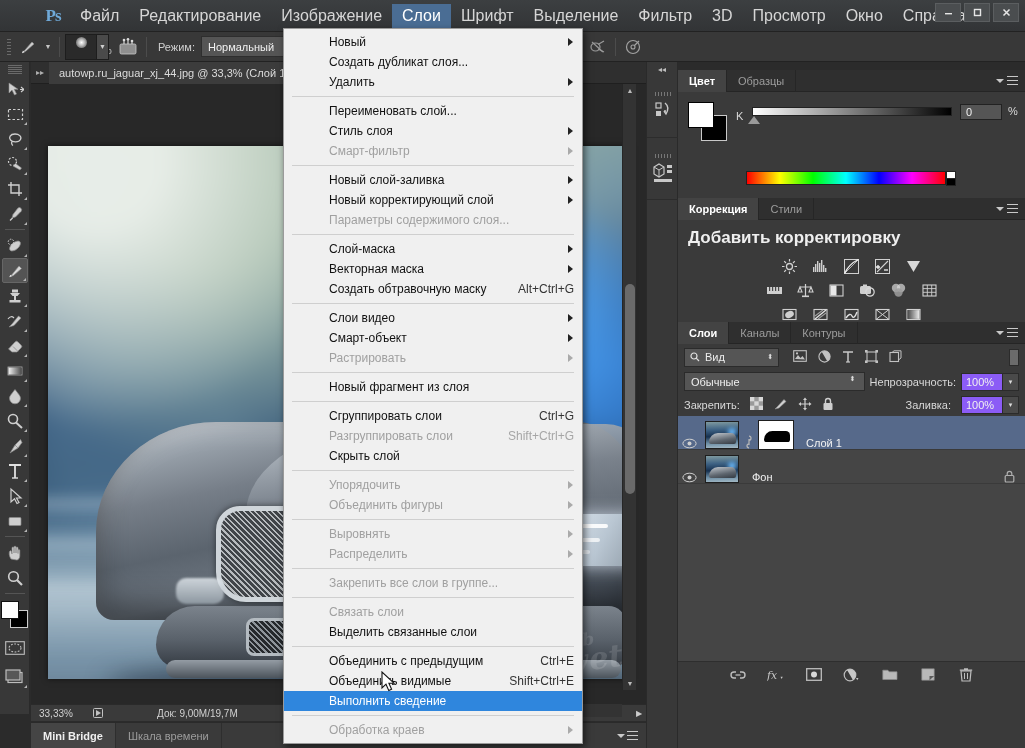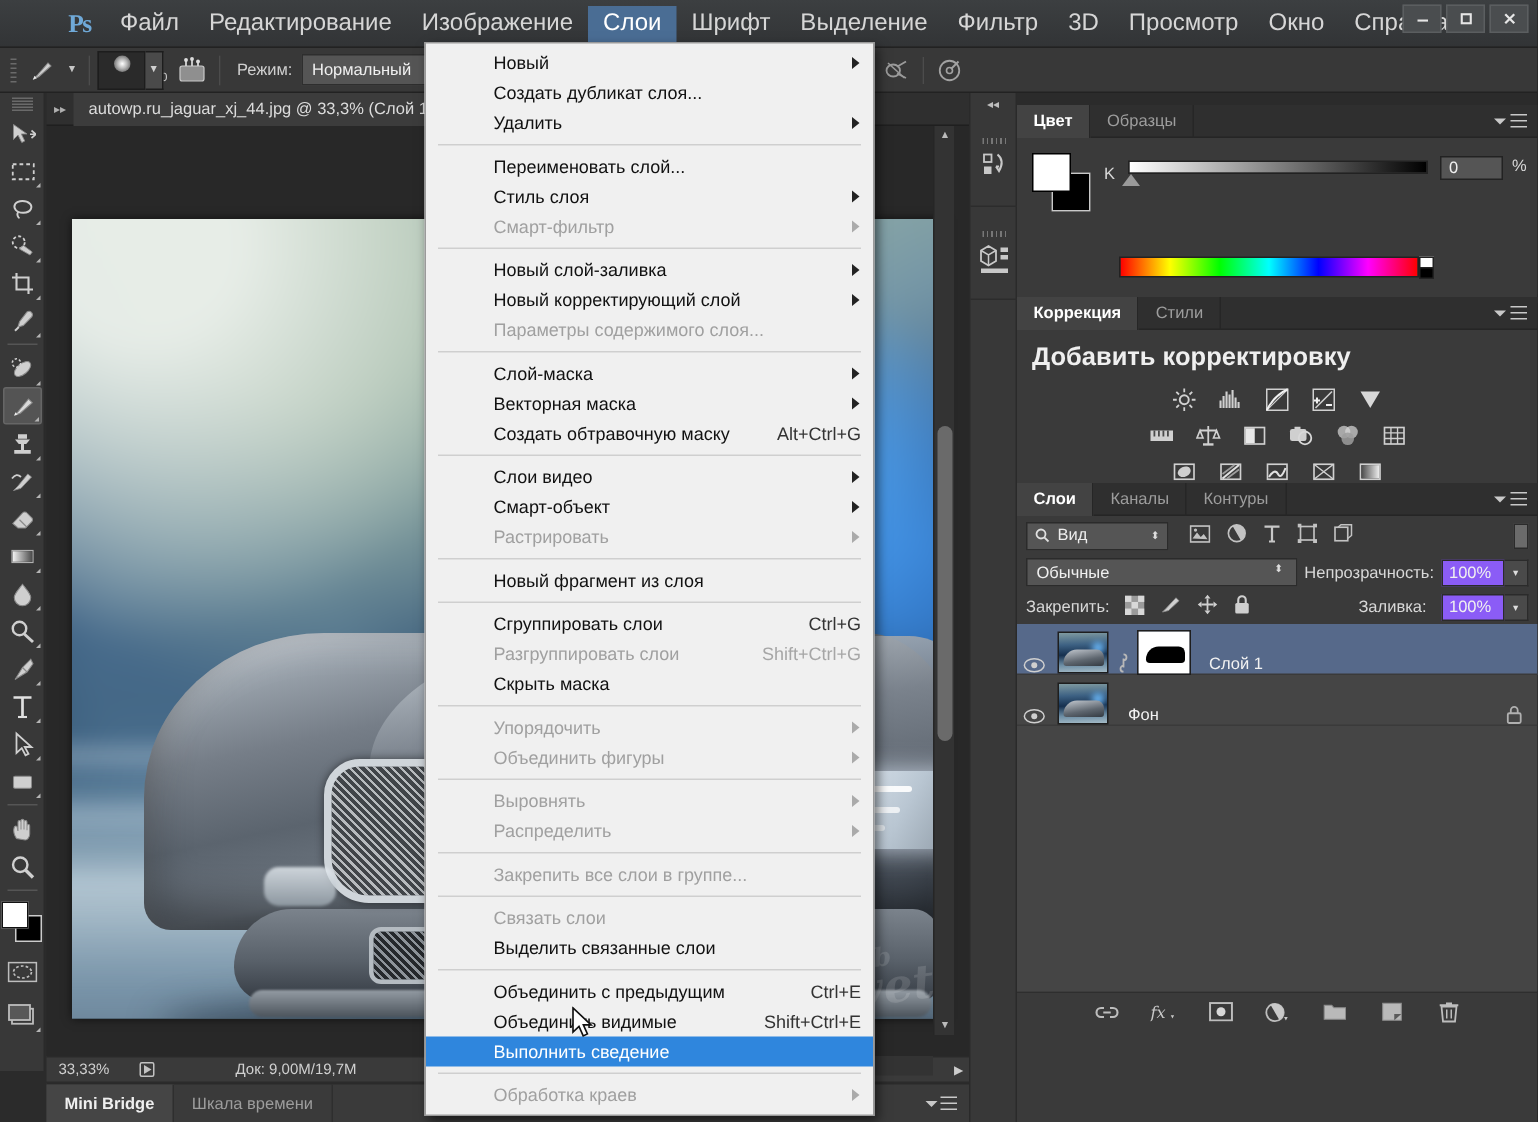--- a/index.html
+++ b/index.html
@@ -1191,21 +1191,21 @@
       <div class="msep"></div>
       <div class="mi">
         <span>Сгруппировать слои</span>
         <span class="sc">Ctrl+G</span>
       </div>
       <div class="mi disabled">
         <span>Разгруппировать слои</span>
         <span class="sc">Shift+Ctrl+G</span>
       </div>
       <div class="mi">
-        <span>Скрыть маска</span>
+        <span>Скрыть слой</span>
       </div>
       <div class="msep"></div>
       <div class="mi disabled">
         <span>Упорядочить</span>
         <span class="arrow"></span>
       </div>
       <div class="mi disabled">
         <span>Объединить фигуры</span>
         <span class="arrow"></span>
       </div>

